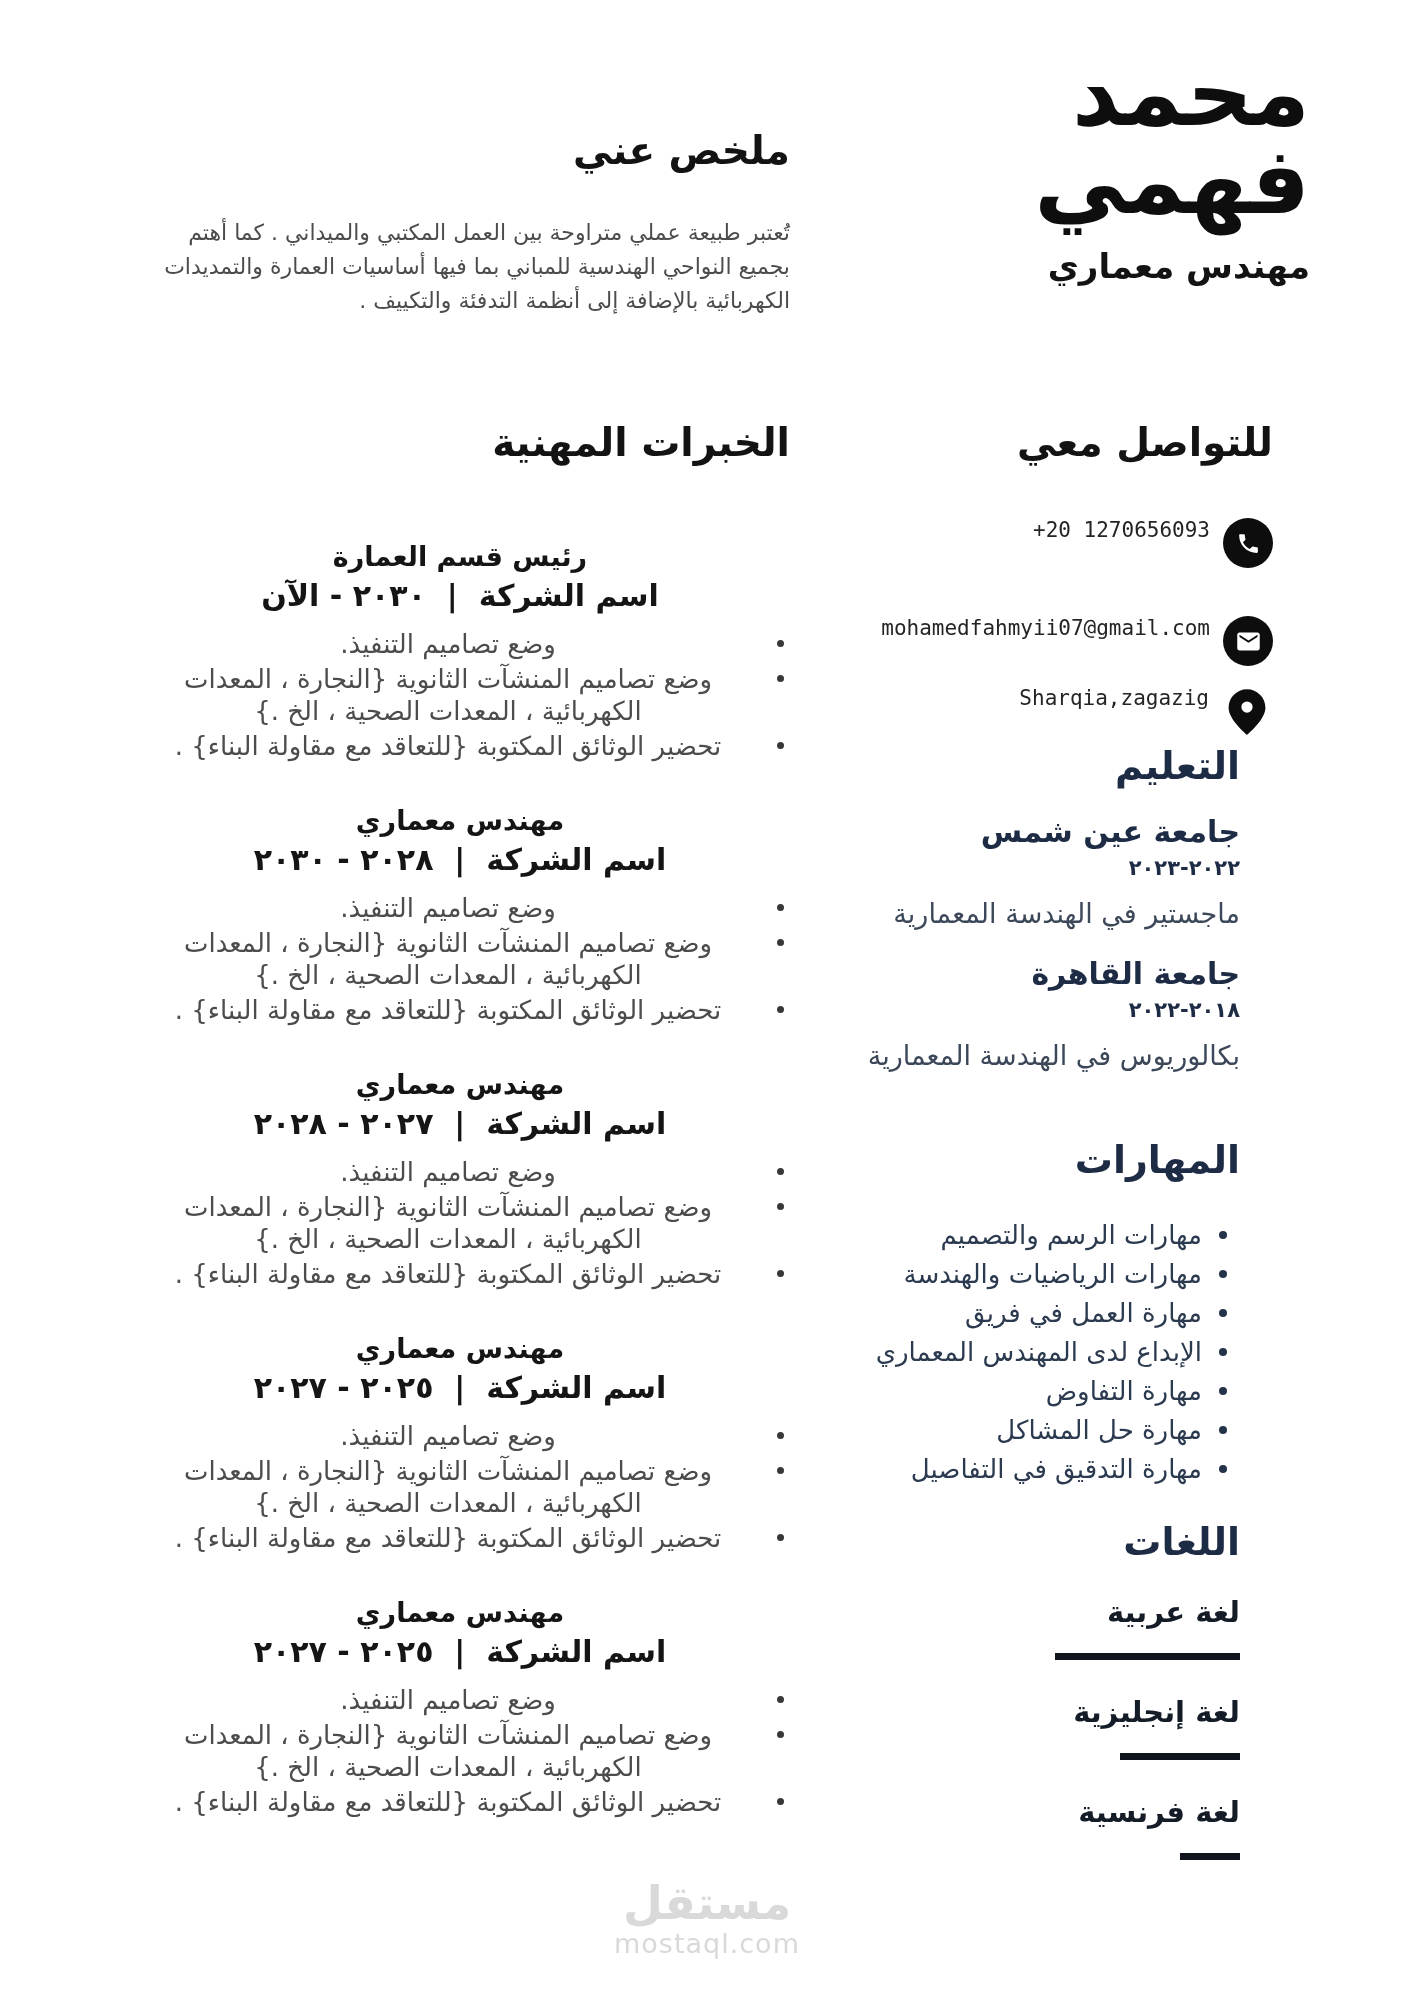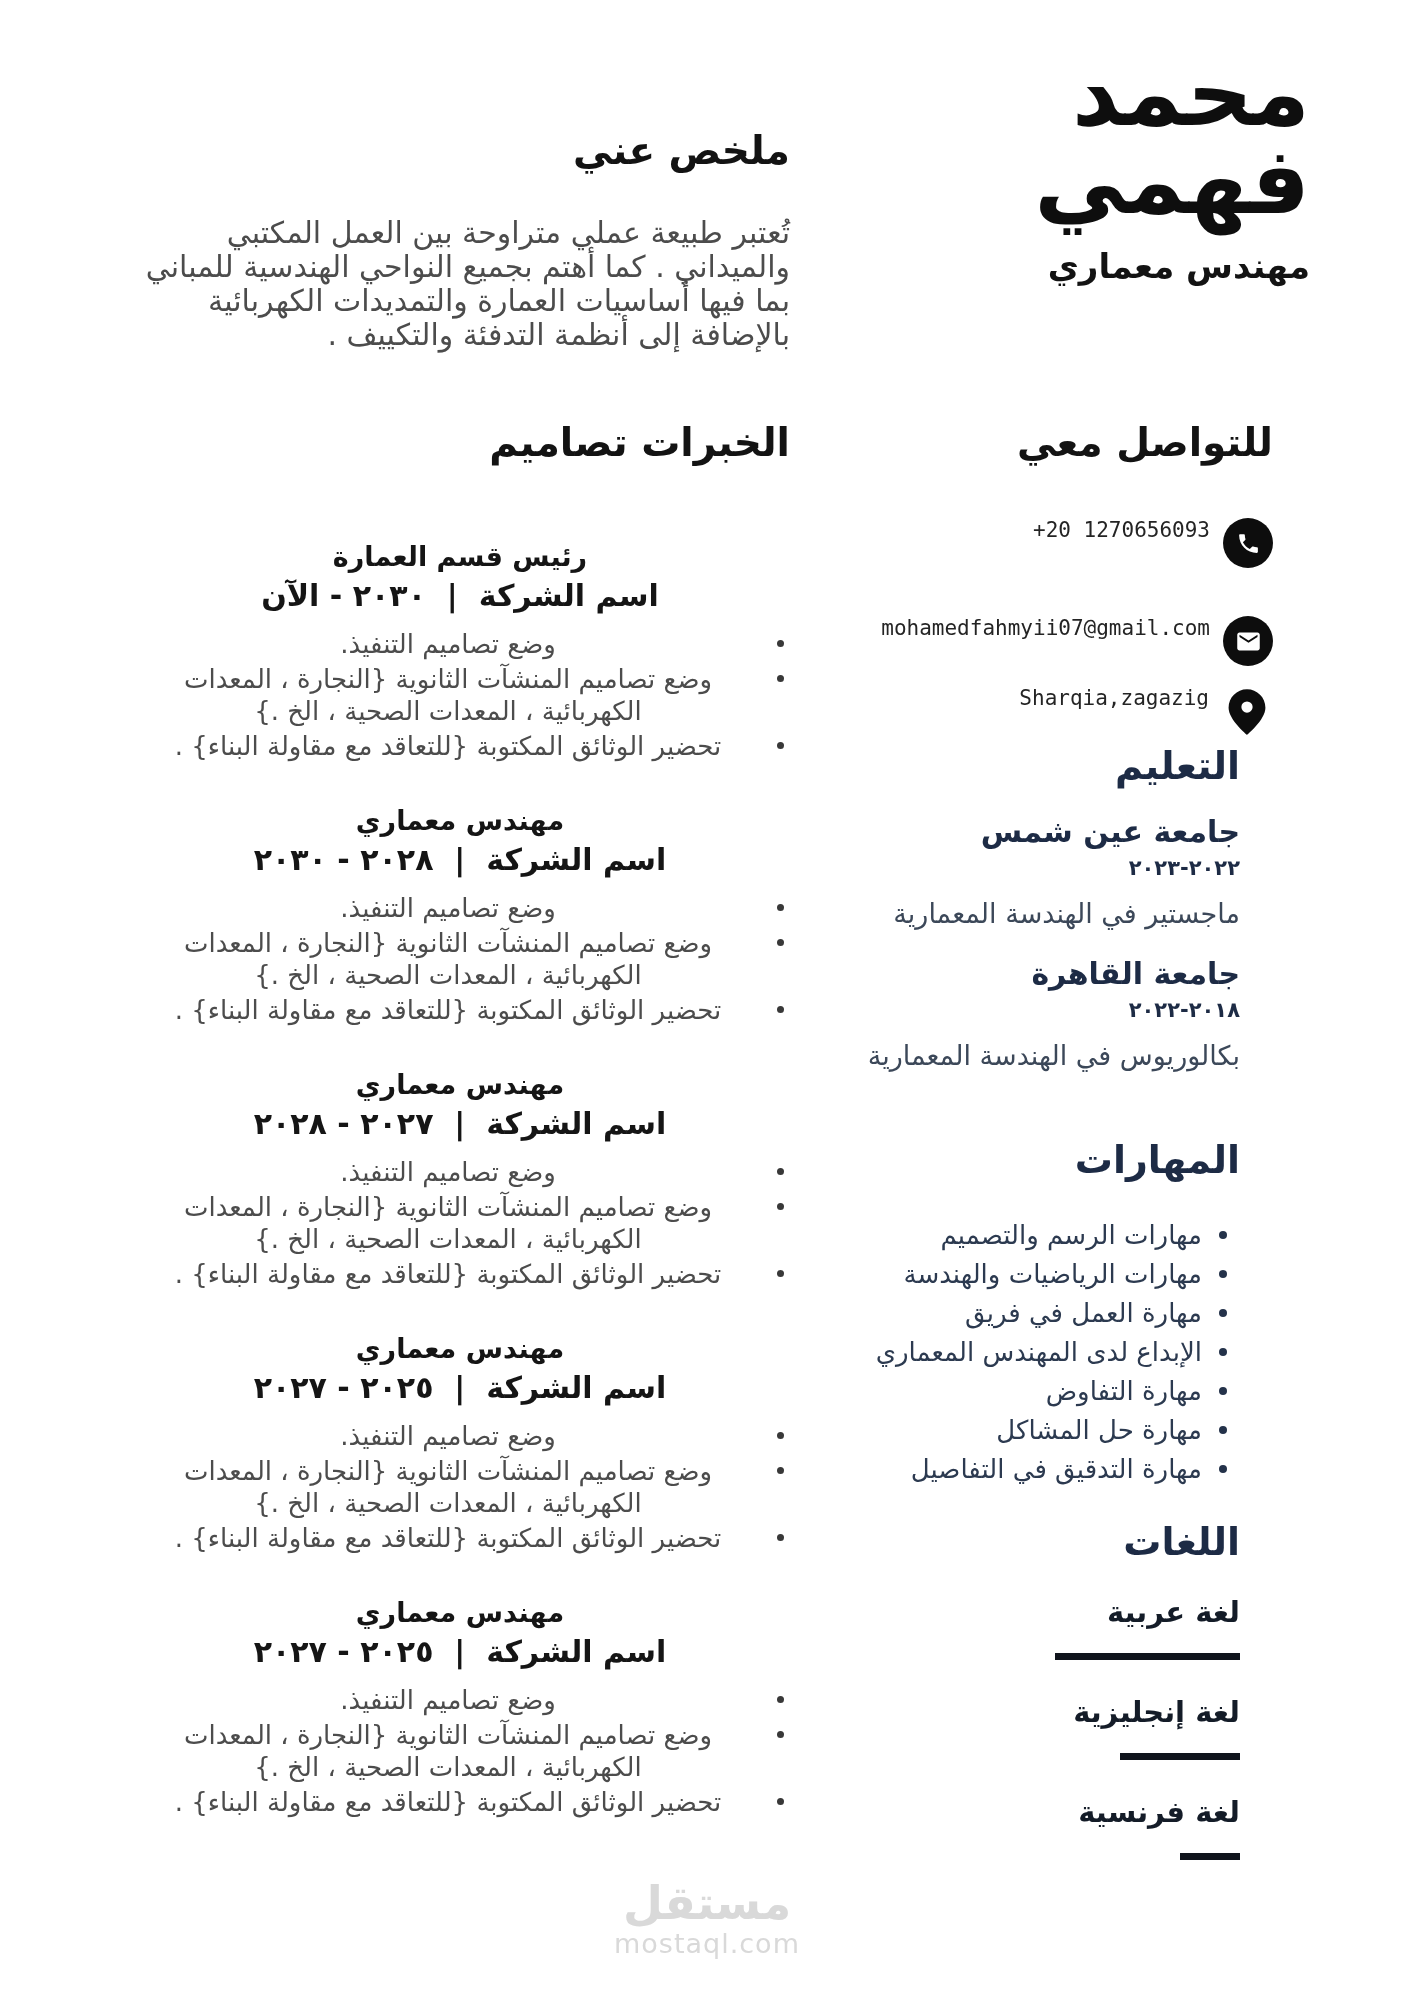--- a/index.html
+++ b/index.html
@@ -62,21 +62,21 @@
   
   .languages { top: 1520px; right: 174px; width: 410px; text-align: right; }
   .languages .h-navy { margin-bottom: 30px; }
   .lang { margin-bottom: 34px; }
   .lang-label { font-size: 29px; font-weight: 700; color: #141c28; line-height: 36px; }
   .lang-bar { height: 7px; background: #10141c; margin-top: 23px; }
 
   
   .summary { top: 128px; left: 130px; width: 660px; text-align: right; }
   .summary .h-black { margin-bottom: 42px; }
-  .summary p { font-size: 30px; line-height: 34px; color: #4c4c4c; }
+  .summary p { font-size: 22px; line-height: 34px; color: #4c4c4c; }
 
   .experience { top: 420px; left: 130px; width: 660px; text-align: right; }
   .experience .h-black { margin-bottom: 76px; }
   .job { margin-bottom: 44px; text-align: center; }
   .job-role { font-size: 27px; font-weight: 700; color: #151515; line-height: 30px; }
   .job-company { font-size: 30px; font-weight: 700; color: #151515; margin-top: 6px; line-height: 36px; }
   .job-bullets { list-style: none; margin-top: 14px; }
   .job-bullets li {
     position: relative; padding-right: 24px;
     font-size: 26px; line-height: 32px; color: #4c4c4c; margin-bottom: 3px;
@@ -180,21 +180,21 @@
       <div class="lang-bar" style="width: 60px;"></div>
     </div>
   </section>
 
   <section class="summary">
     <h2 class="h-black">ملخص عني</h2>
     <p>تُعتبر طبيعة عملي متراوحة بين العمل المكتبي والميداني . كما أهتم بجميع النواحي الهندسية للمباني بما فيها أساسيات العمارة والتمديدات الكهربائية بالإضافة إلى أنظمة التدفئة والتكييف .</p>
   </section>
 
   <section class="experience">
-    <h2 class="h-black">الخبرات تصاميم</h2>
+    <h2 class="h-black">الخبرات المهنية</h2>
 
     <article class="job">
       <div class="job-role">رئيس قسم العمارة</div>
       <div class="job-company">اسم الشركة &nbsp;|&nbsp; ٢٠٣٠ - الآن</div>
       <ul class="job-bullets">
         <li>وضع تصاميم التنفيذ.</li>
         <li>وضع تصاميم المنشآت الثانوية {النجارة ، المعدات الكهربائية ، المعدات الصحية ، الخ .}</li>
         <li>تحضير الوثائق المكتوبة {للتعاقد مع مقاولة البناء} .</li>
       </ul>
     </article>

